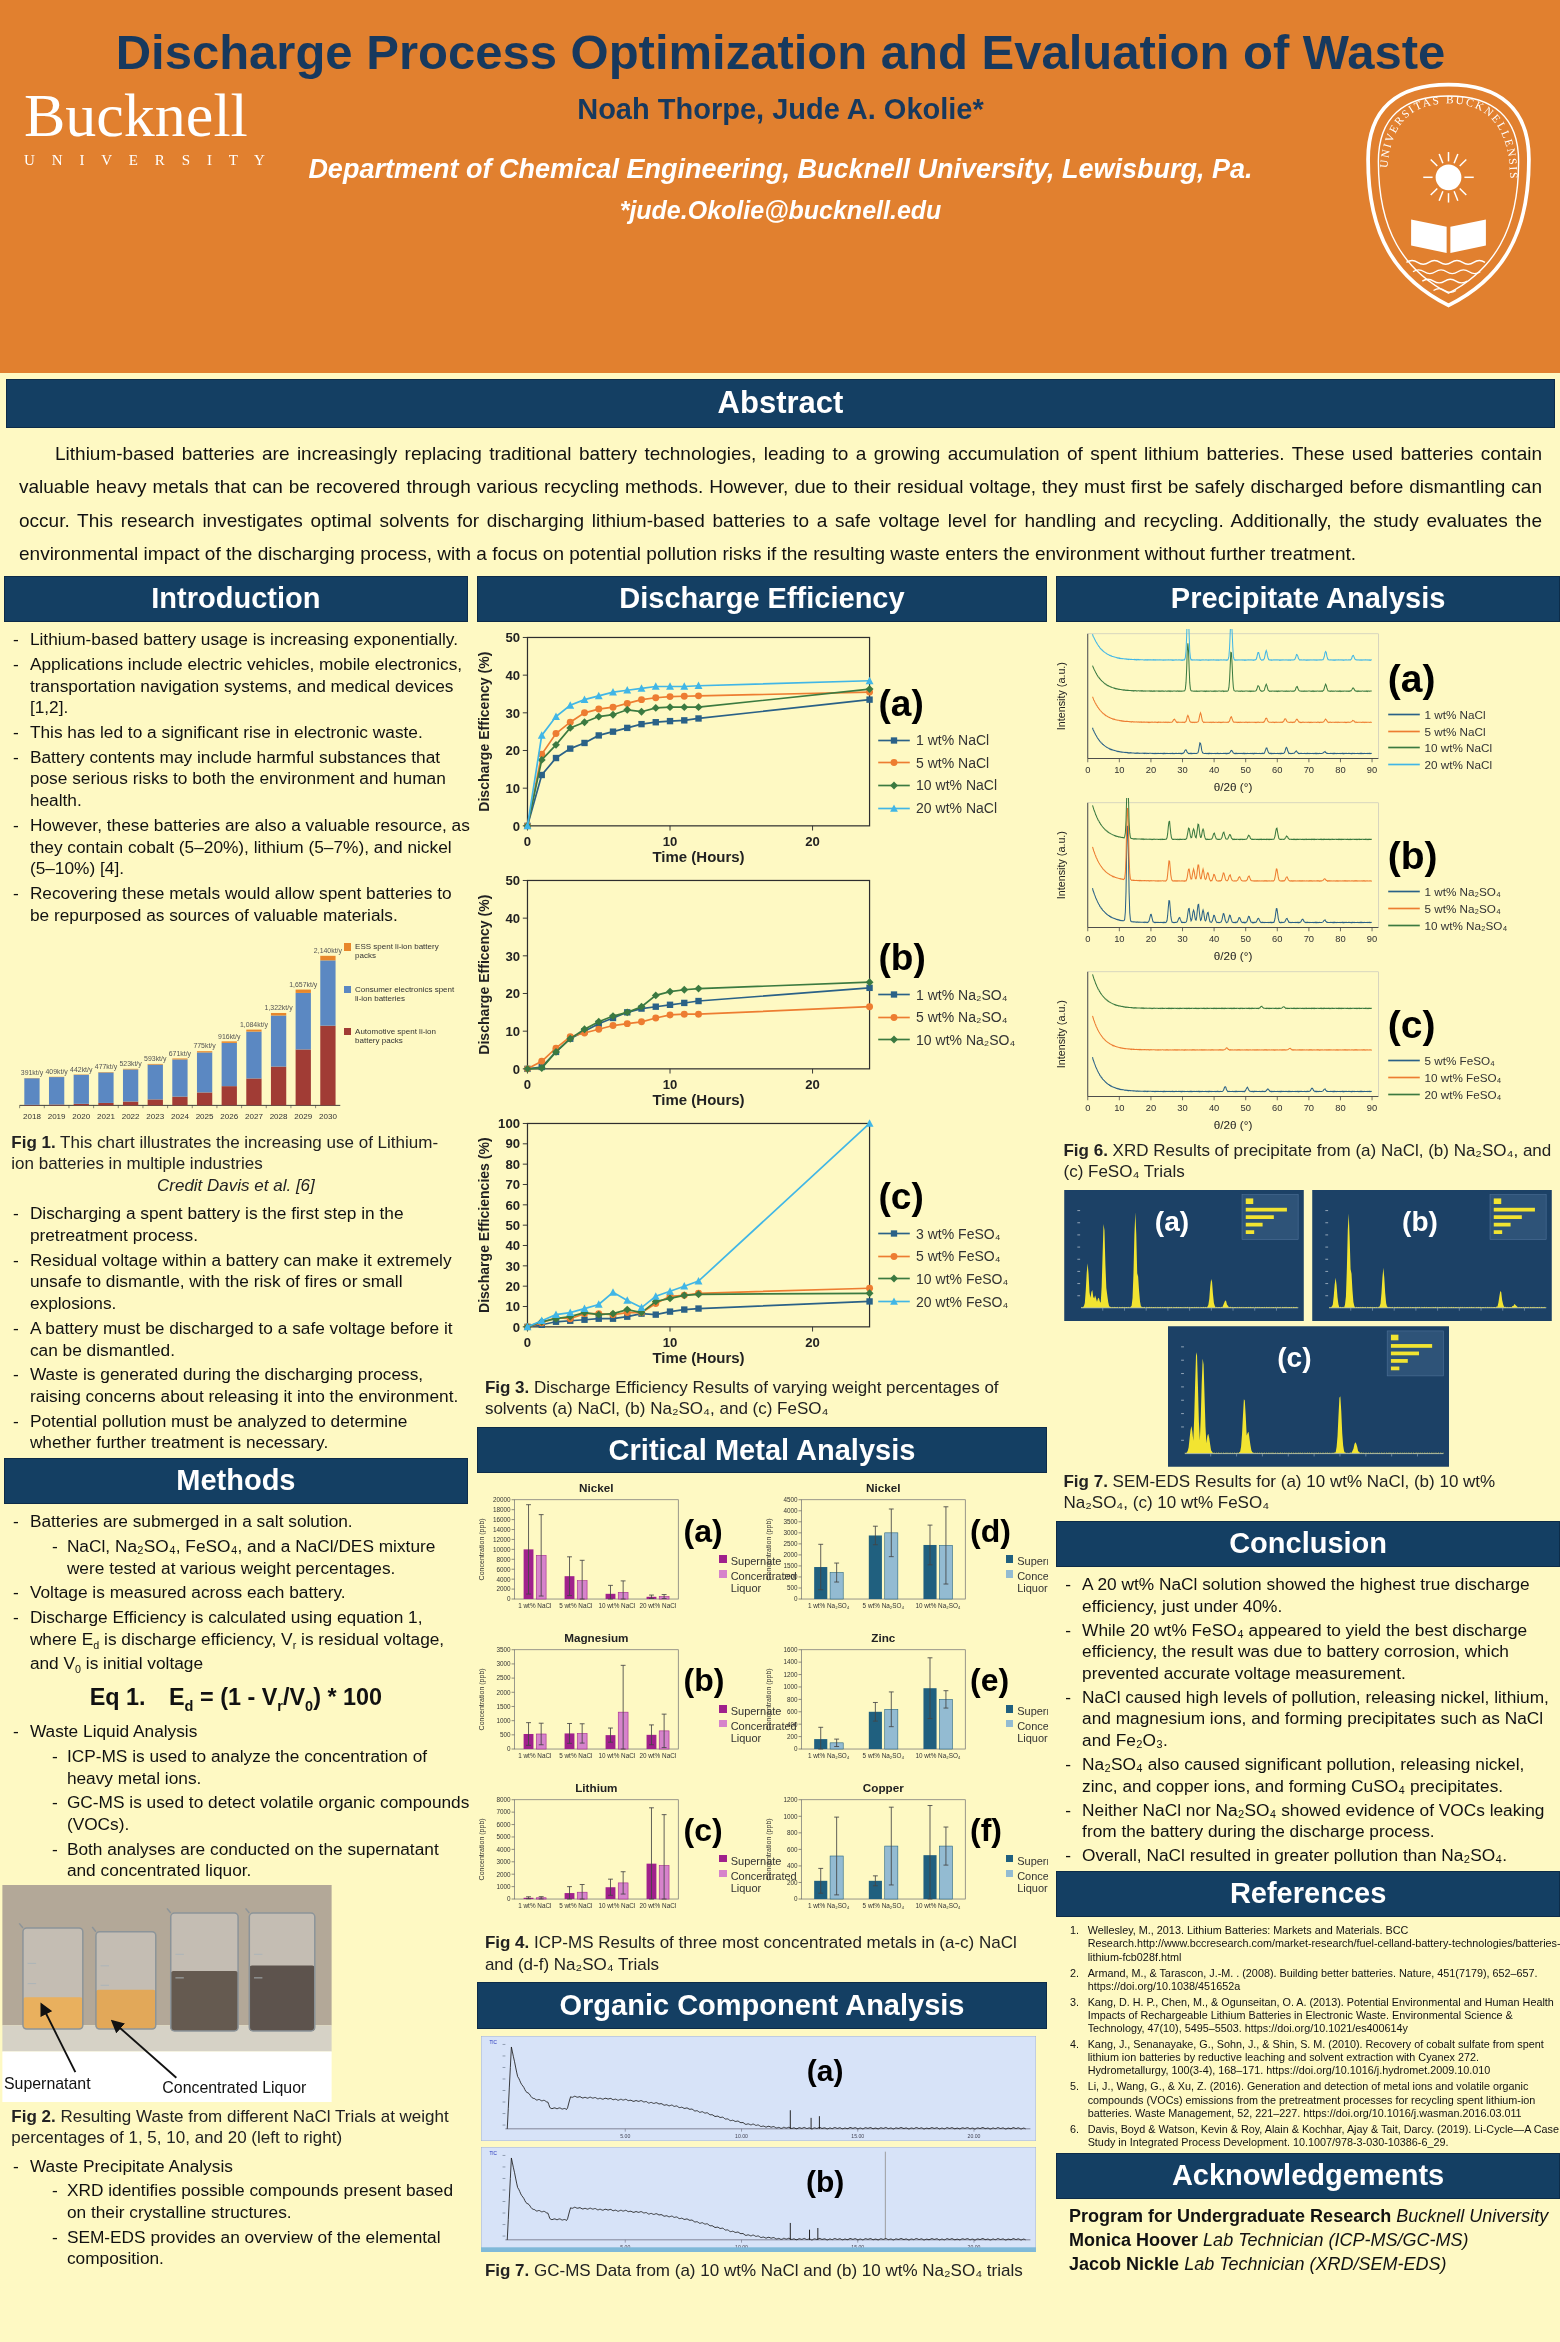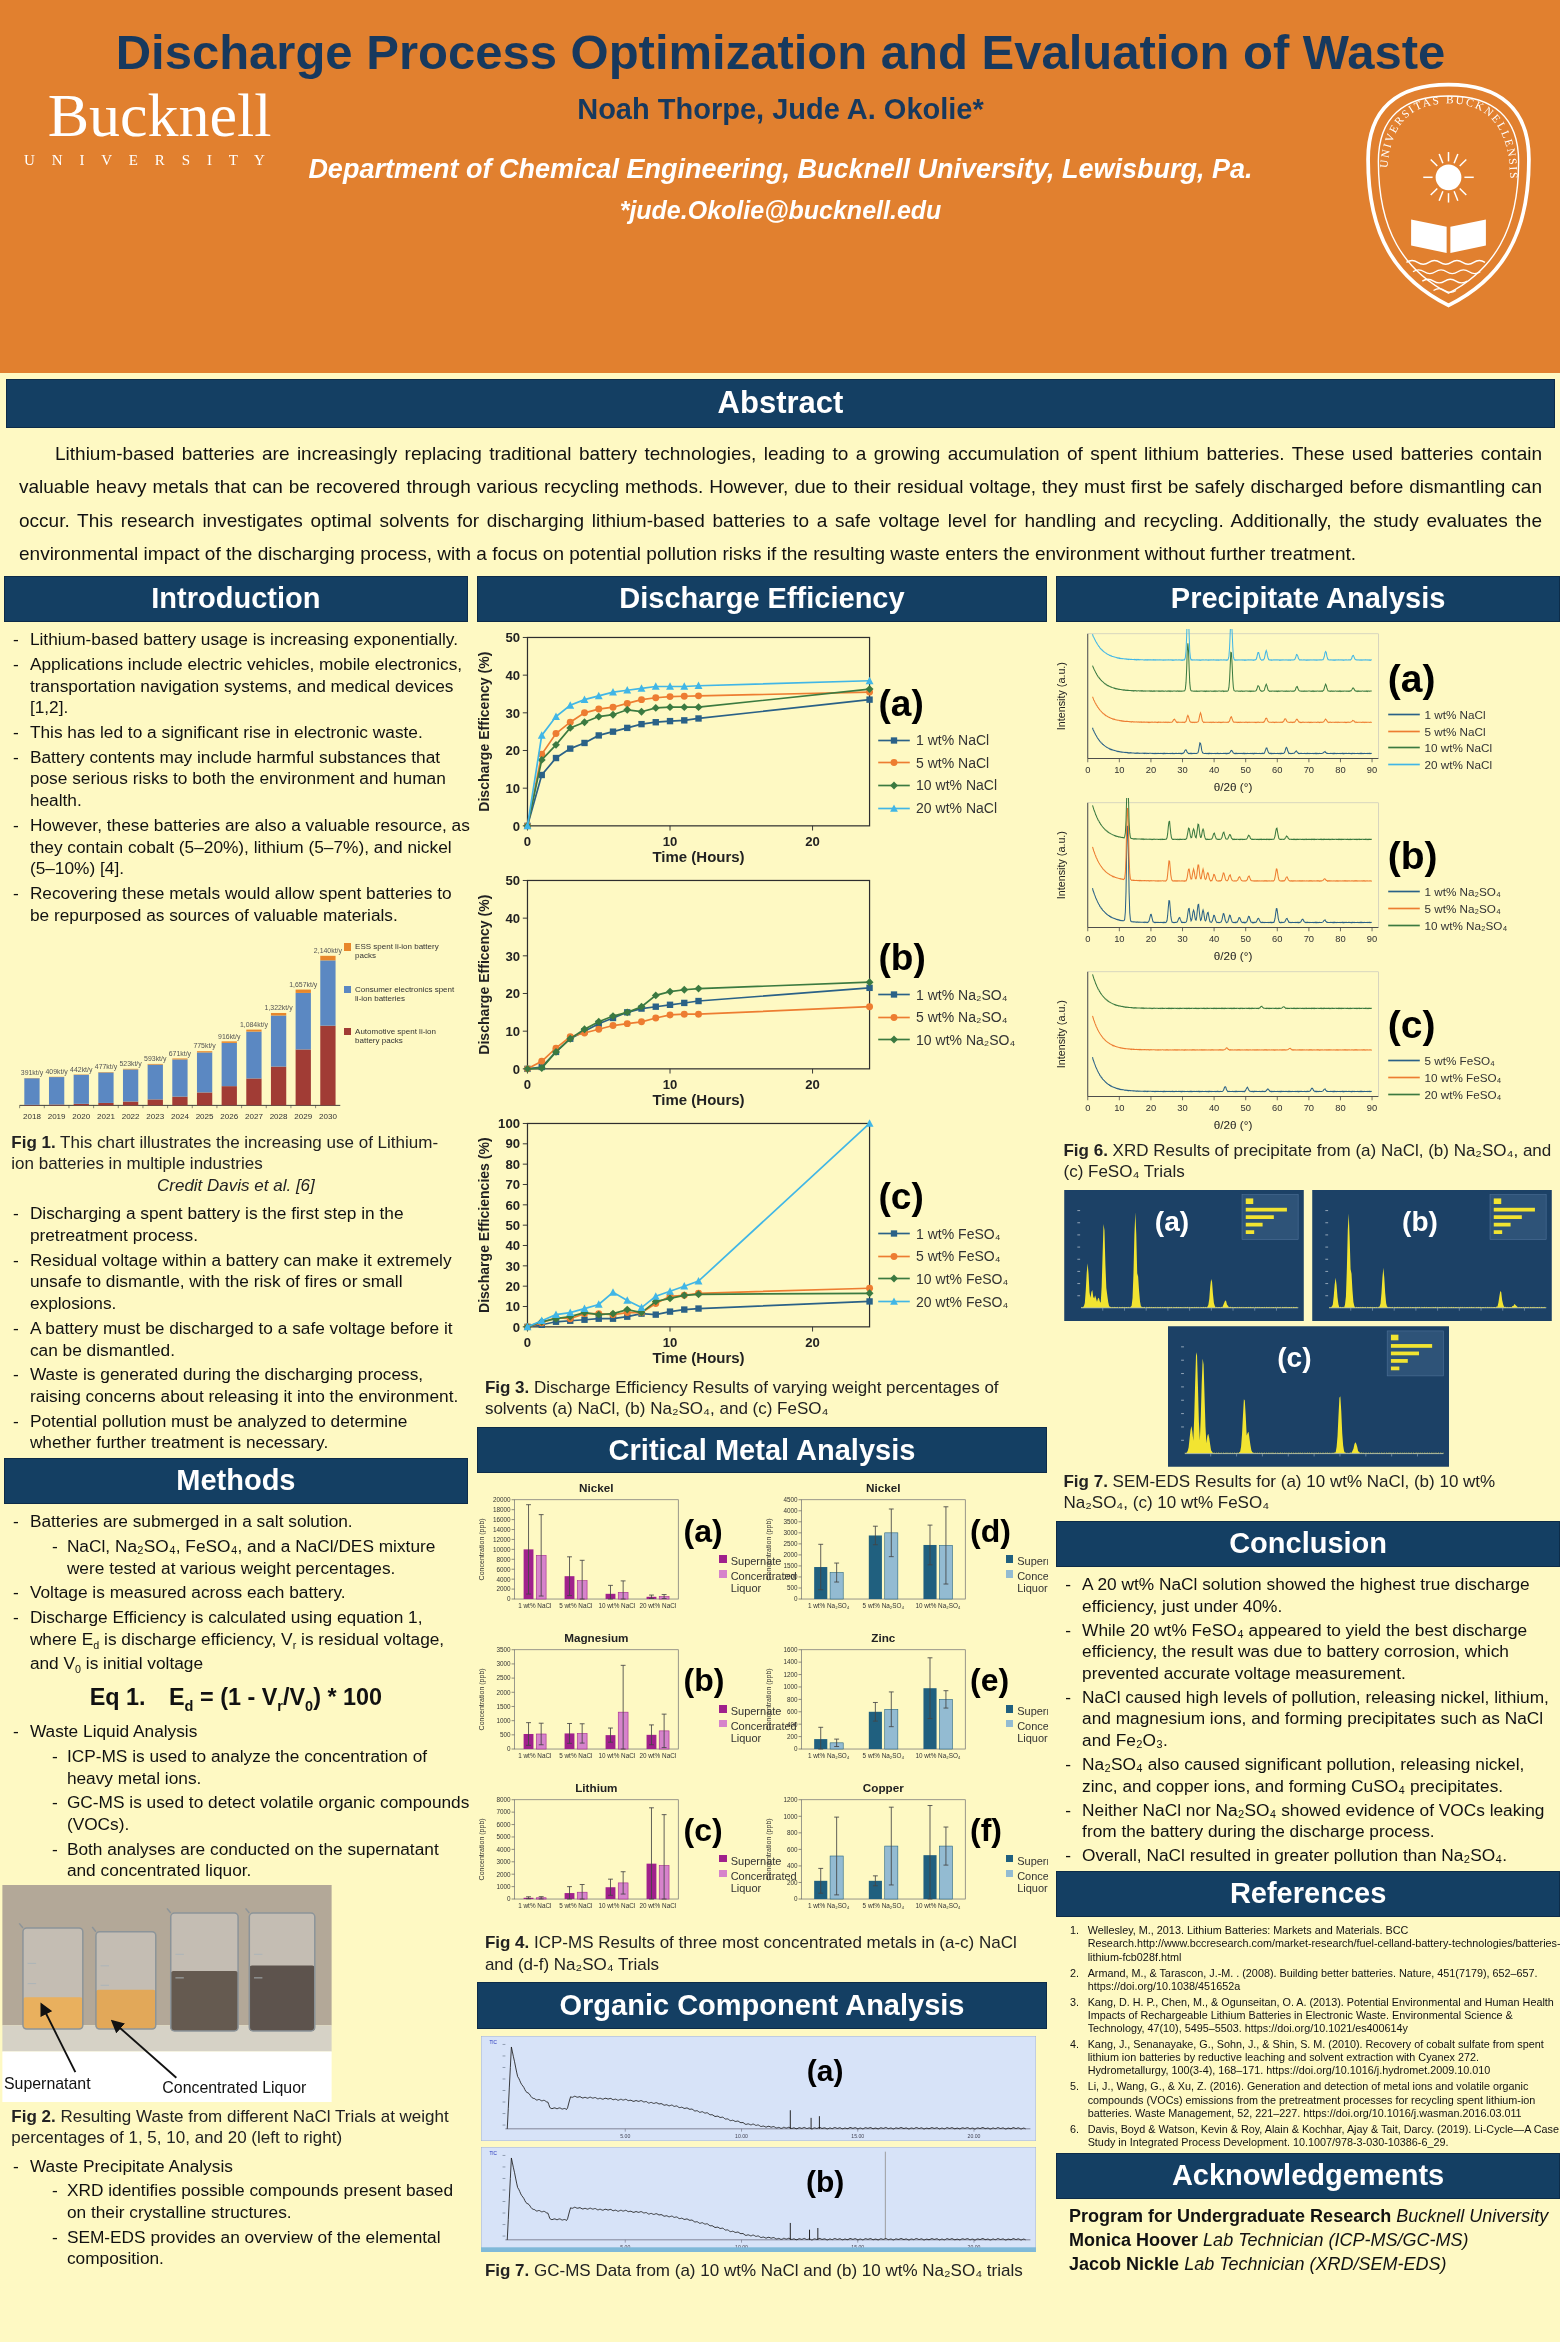--- a/index.html
+++ b/index.html
@@ -4,21 +4,21 @@
 <style>
   html,body{margin:0;padding:0;background:#888;}
   .poster{width:1561px;height:2342px;background:#fef9c3;margin:0 auto;position:relative;overflow:hidden;
           font-family:"Liberation Sans",sans-serif;}
   
   .topbar{position:relative;height:373px;background:#E1802F;}
   .title{padding-top:19px;text-align:center;color:#17395E;font-weight:bold;font-size:49px;line-height:1.35;}
   .authors{text-align:center;color:#17395E;font-weight:bold;font-size:29px;margin-top:7.5px;}
   .affil{text-align:center;color:#fff;font-style:italic;font-weight:bold;font-size:27px;margin-top:28px;}
   .email{text-align:center;color:#fff;font-style:italic;font-weight:bold;font-size:25px;margin-top:11.2px;}
-  .bucknell{position:absolute;left:24px;top:84px;color:#fff;font-family:"Liberation Serif",serif;text-align:right;}
+  .bucknell{position:absolute;left:24px;top:84px;color:#fff;font-family:"Liberation Serif",serif;}
   .bucknell .word{font-size:62px;line-height:1;}
   .bucknell .univ{font-size:15px;letter-spacing:6.6px;margin-top:5.6px;}
   .seal{position:absolute;right:19px;top:79px;}
   
   .section-bar{background:#143F63;color:#fff;font-weight:bold;text-align:center;font-size:29px;
                padding:5.6px 0;border:1.9px solid #0d2c49;margin:3.7px 1.9px 7.5px;}
   .abstract-bar{font-size:31px;margin:5.6px 5.6px 3.7px;}
   .abstract-text{font-size:19px;line-height:1.75;padding:5.6px 19px 1.9px;color:#111;text-align:justify;text-indent:36px;}
   
   .cols{display:grid;grid-template-columns:468px 573px 508px;column-gap:5.6px;padding:0 1.9px;height:1748px;overflow:hidden;}
@@ -677,21 +677,21 @@
                 <polygon points="421,4.6 425.2,12.6 416.8,12.6" fill="#41B6E6"></polygon>
               </svg></div>
             <div class="lc-side">
               <div class="big-letter">(c)</div>
               <div class="lc-legend">
                 <div class="lg-row">
                   <svg width="32" height="13" viewBox="0 0 34 14">
                     <line x1="0" y1="7" x2="34" y2="7" stroke="#2A6187" stroke-width="1.8"></line>
                     <rect x="13.6" y="3.6" width="6.8" height="6.8" fill="#2A6187"></rect>
                   </svg>
-                  <span>1 wt% FeSO₄</span>
+                  <span>3 wt% FeSO₄</span>
                 </div>
                 <div class="lg-row">
                   <svg width="32" height="13" viewBox="0 0 34 14">
                     <line x1="0" y1="7" x2="34" y2="7" stroke="#ED7D31" stroke-width="1.8"></line>
                     <circle cx="17" cy="7" r="3.7" fill="#ED7D31"></circle>
                   </svg>
                   <span>5 wt% FeSO₄</span>
                 </div>
                 <div class="lg-row">
                   <svg width="32" height="13" viewBox="0 0 34 14">

